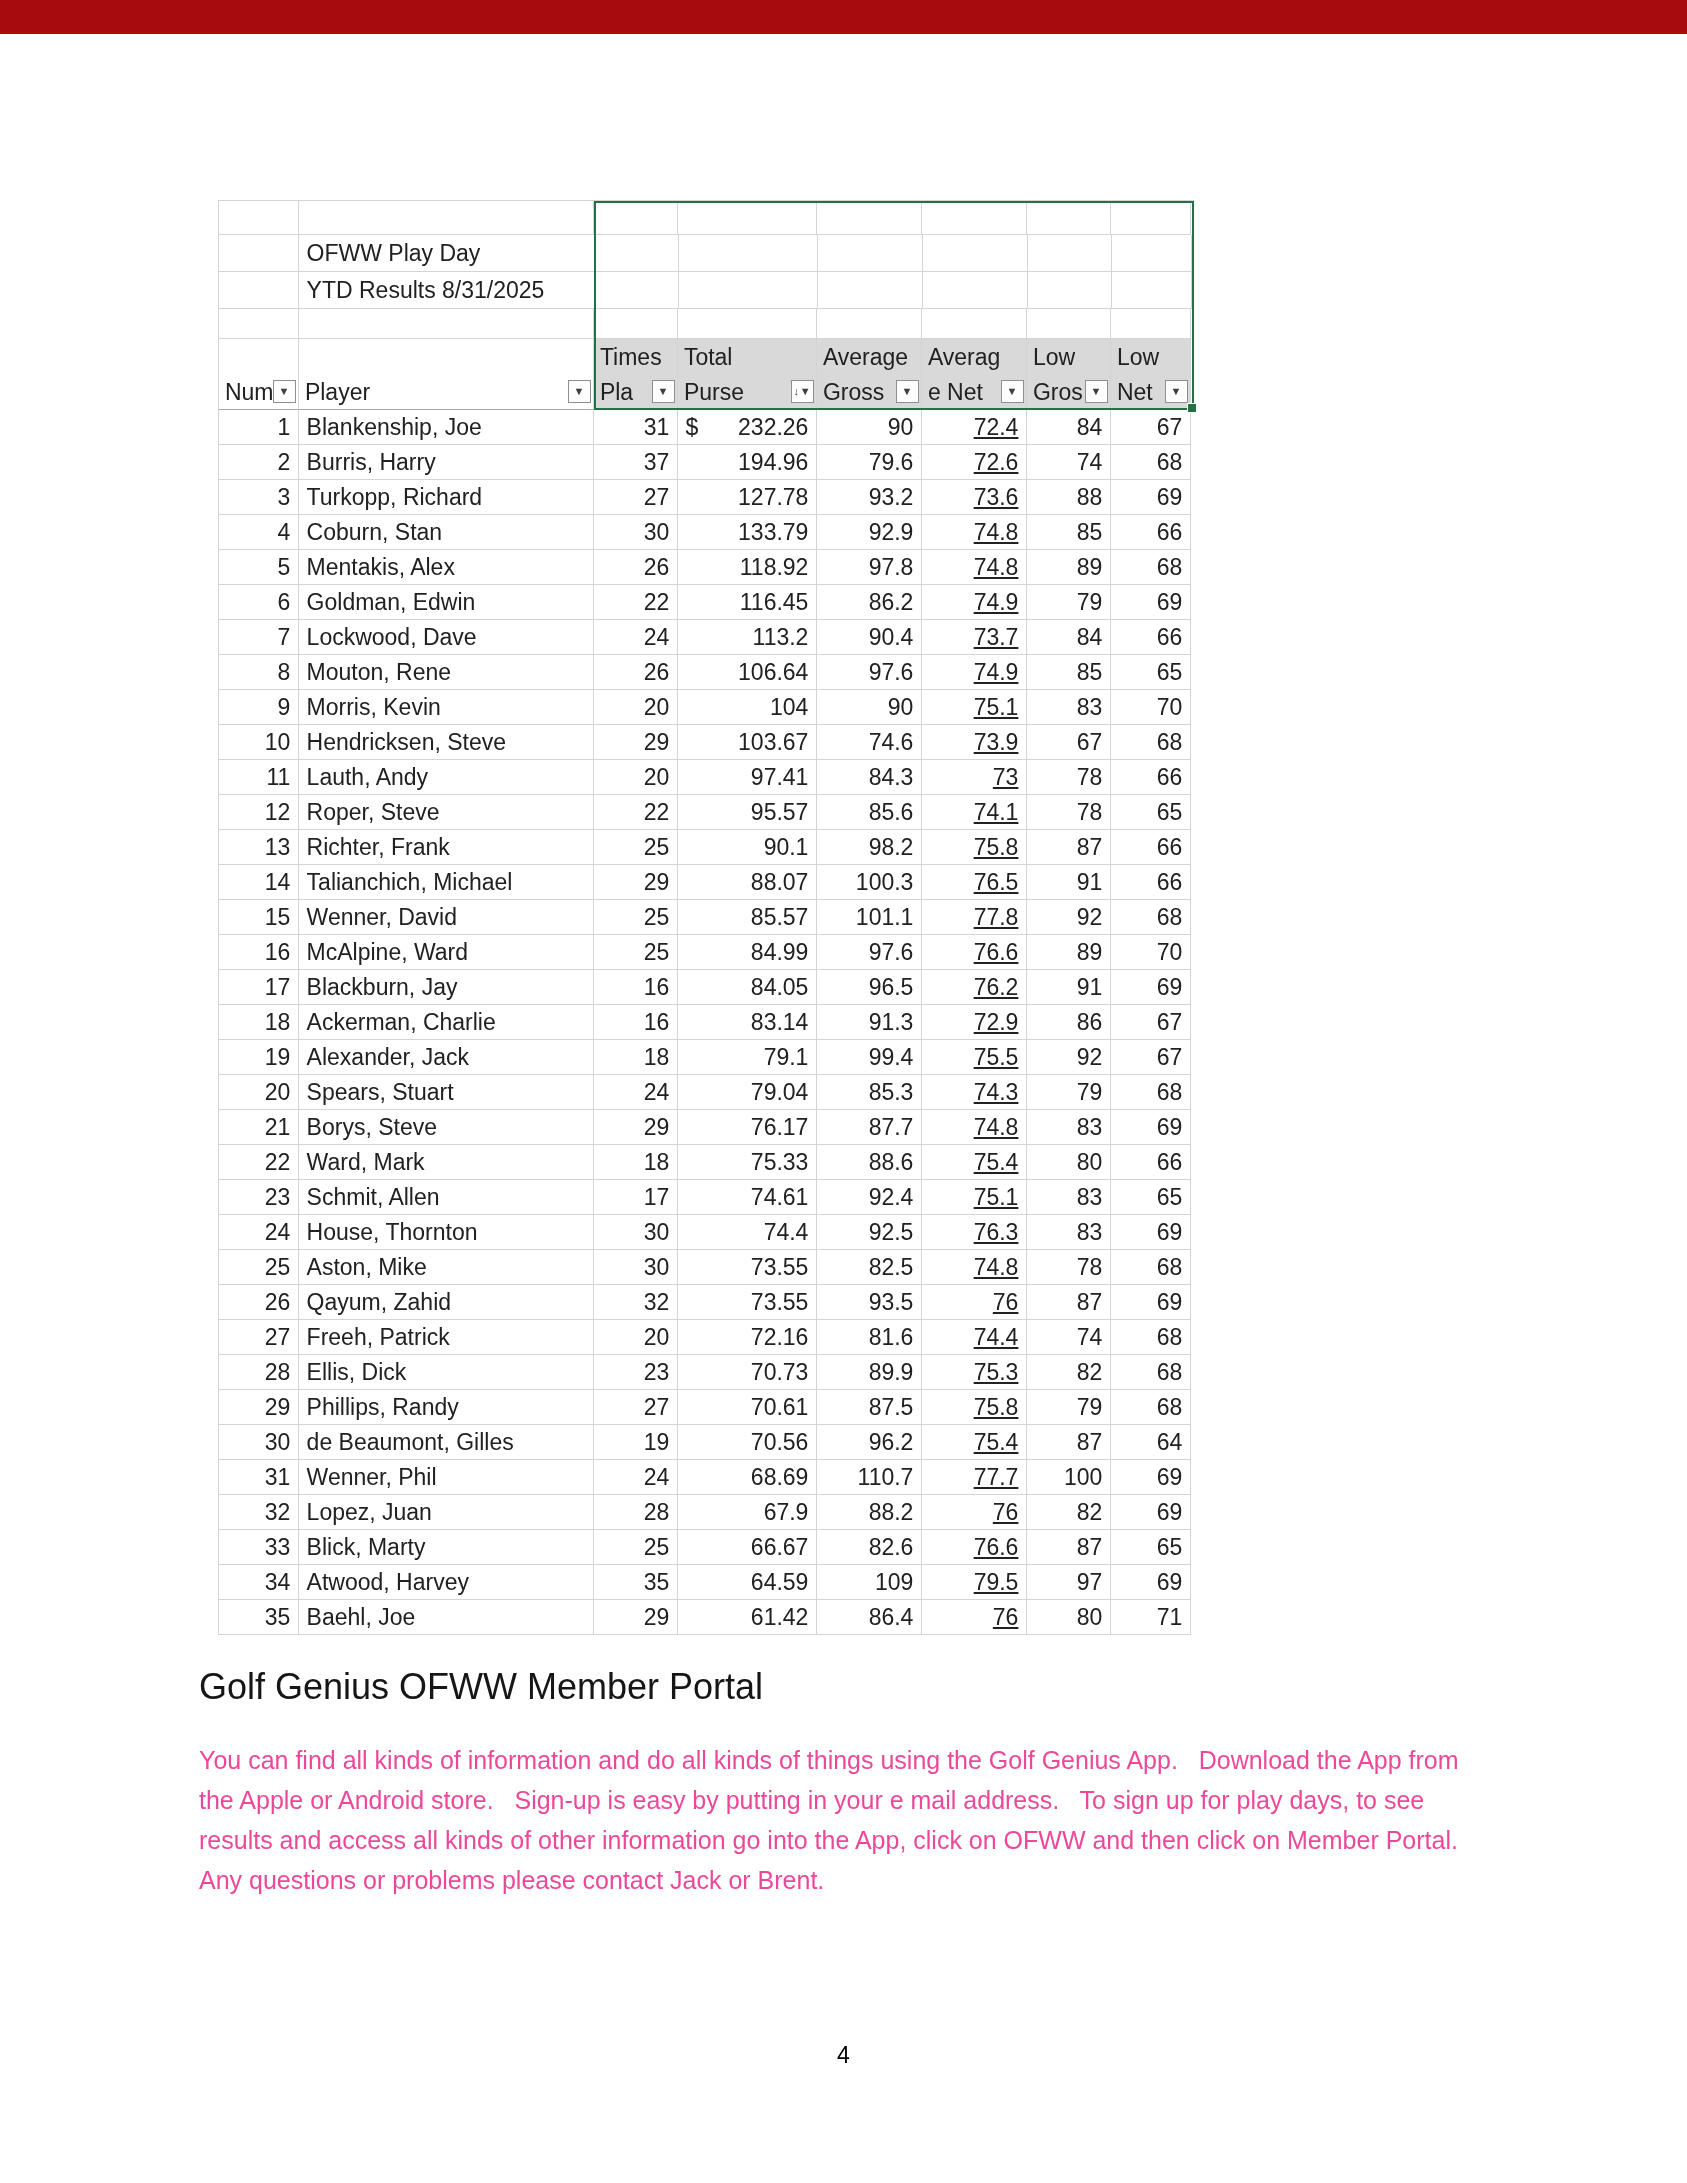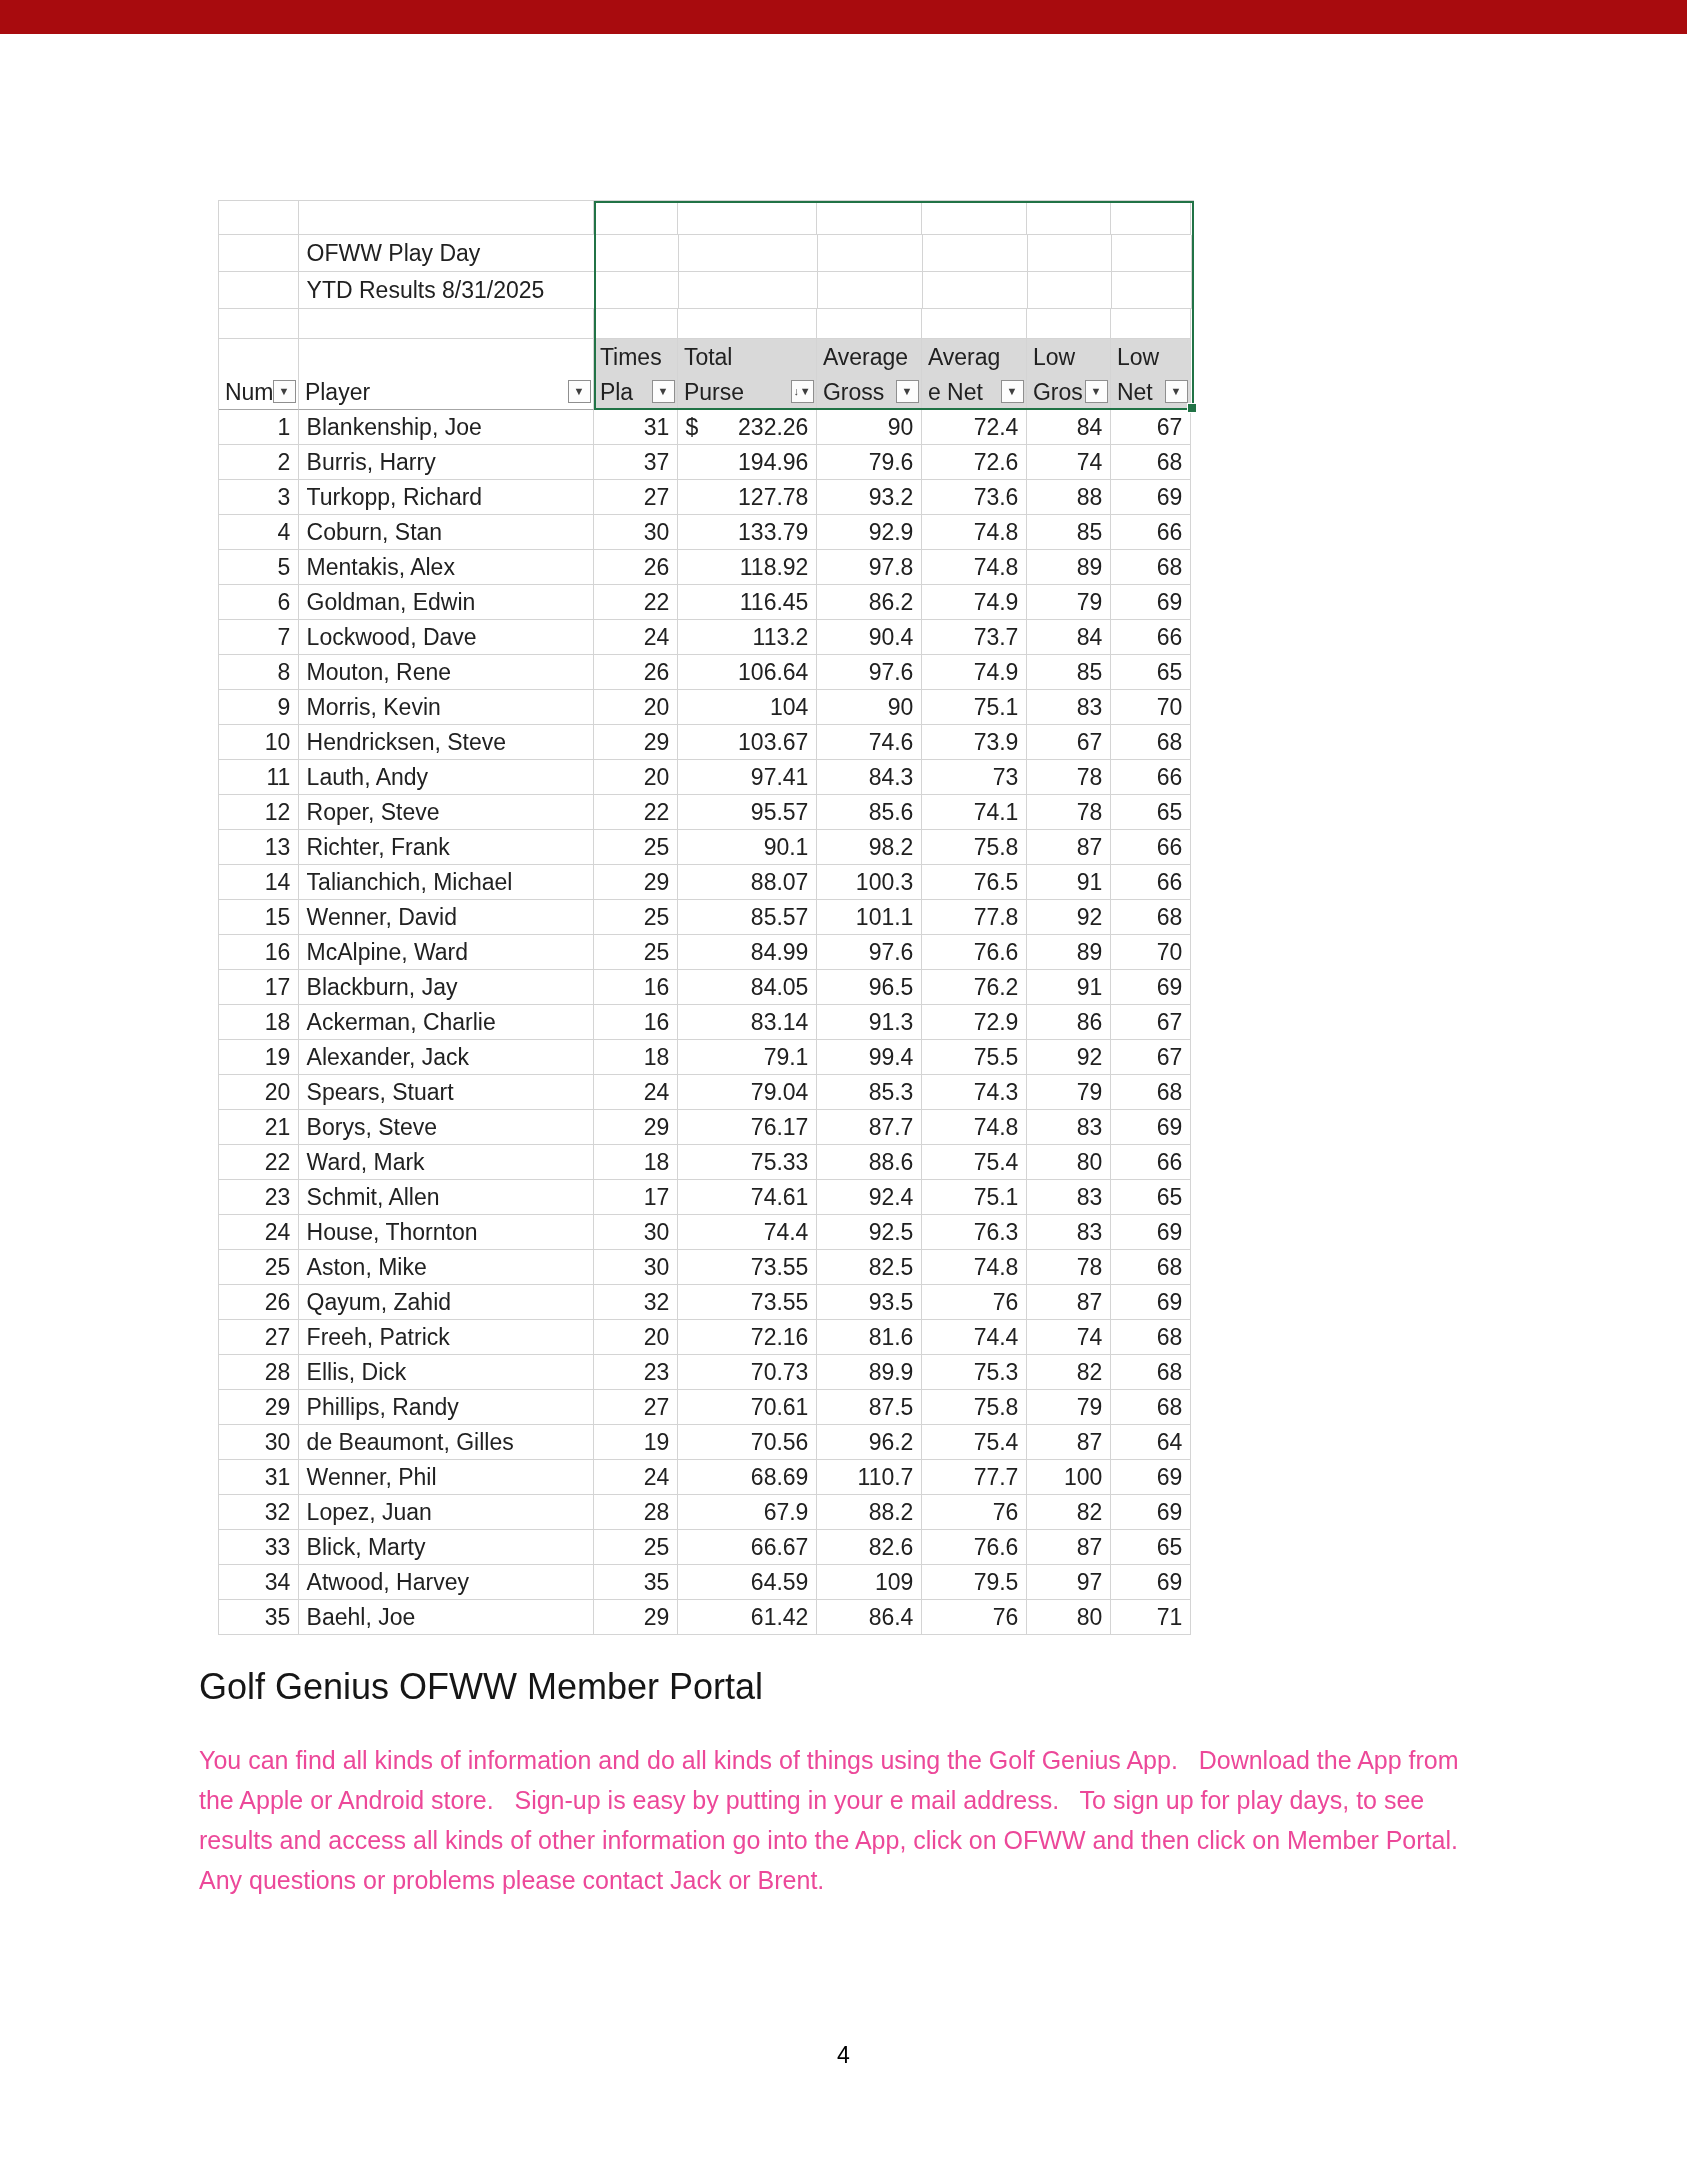--- a/index.html
+++ b/index.html
@@ -20,21 +20,21 @@
   }
   .row { display: flex; }
   .c {
     border-right: 0.8px solid #d4d4d4; border-bottom: 0.8px solid #d4d4d4;
     padding: 0 7.6px; height: 35px; line-height: 34px;
     white-space: nowrap; overflow: hidden;
   }
   .right { text-align: right; }
   .left  { text-align: left; }
   .w0 { width: 80px; }  .w1 { width: 295px; } .w2 { width: 84px; }
-  .w3 { width: 139px; } .w4 { width: 105px; } .w5 { width: 105px; }
+  .w3 { width: 139px; } .w4 { width: 105px; } .w5 { width: 105px; text-decoration: underline; }
   .w6 { width: 84px; } .w7 { width: 80px; }
   .wB { width: 380px; }
   .r-blank1 .c { height: 34px; line-height: 34px; }
   .r-title  .c { height: 37px; line-height: 36px; }
   .r-blank2 .c { height: 30px; line-height: 30px; }
 
   .hrow .c { height: 71px; position: relative; border-bottom: 0.8px solid #a6a6a6; line-height: 29px; }
   .h1 { position: absolute; top: 4.2px;   left: 5.9px; }
   .h2 { position: absolute; bottom: 2.5px; left: 5.9px; text-align: right; }
   .gray { background: #d9d9d9; }

